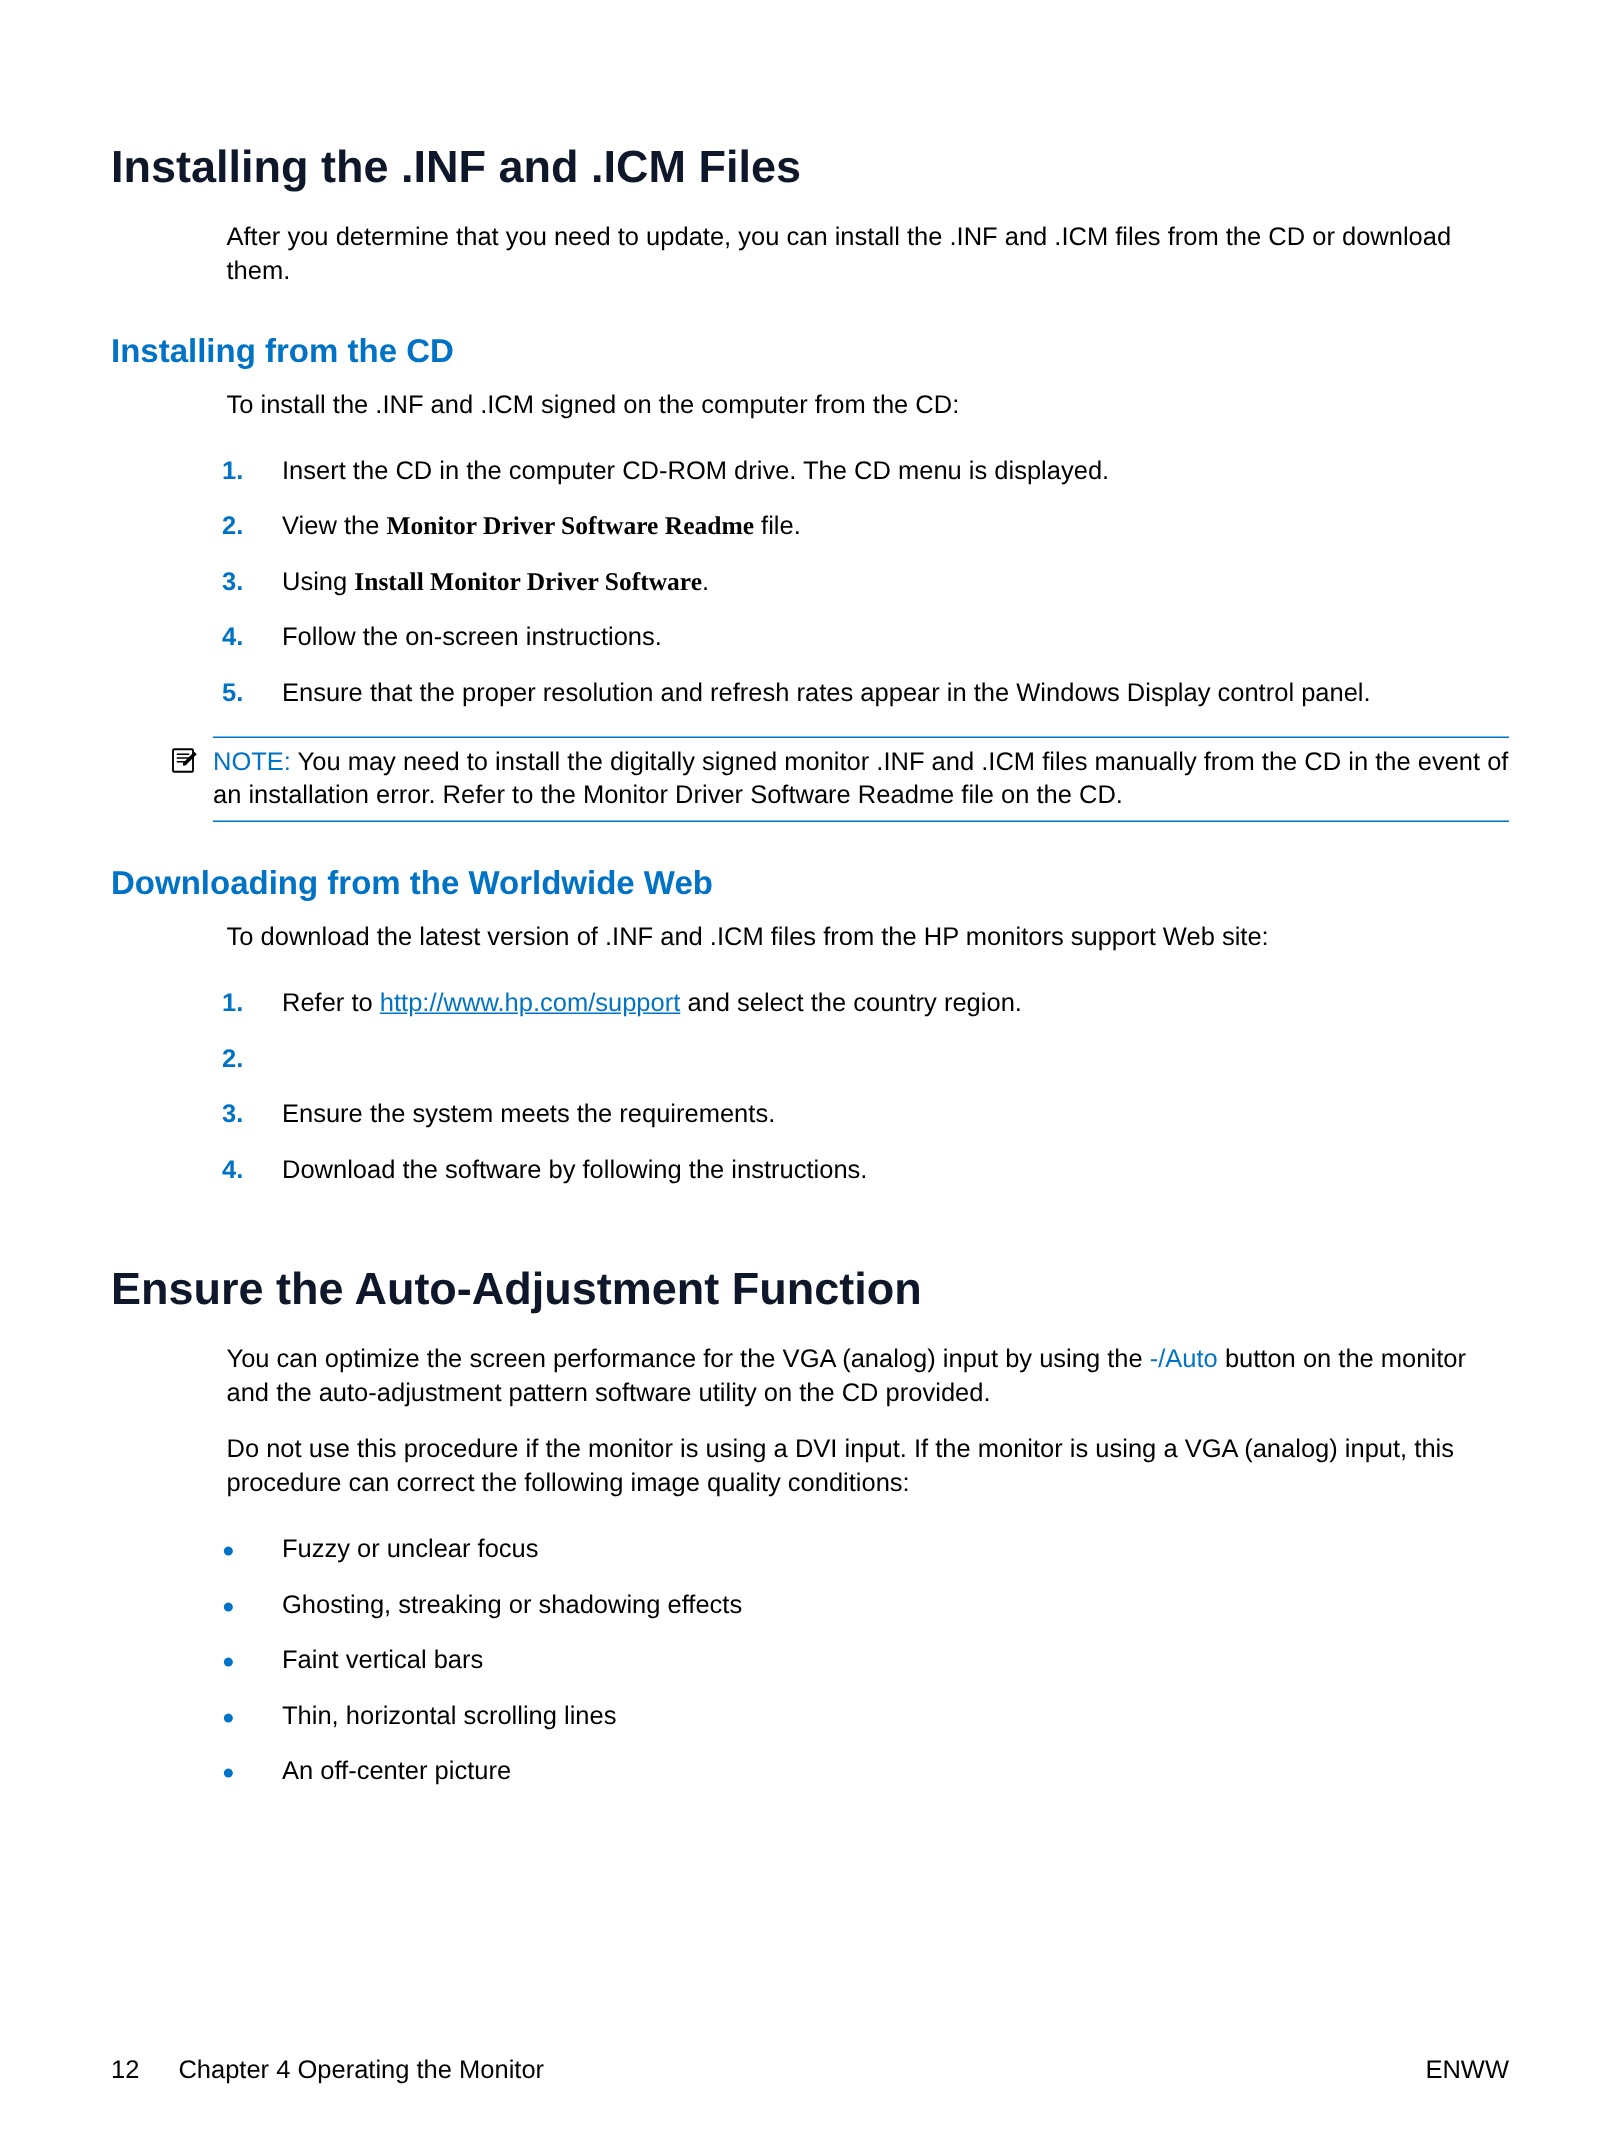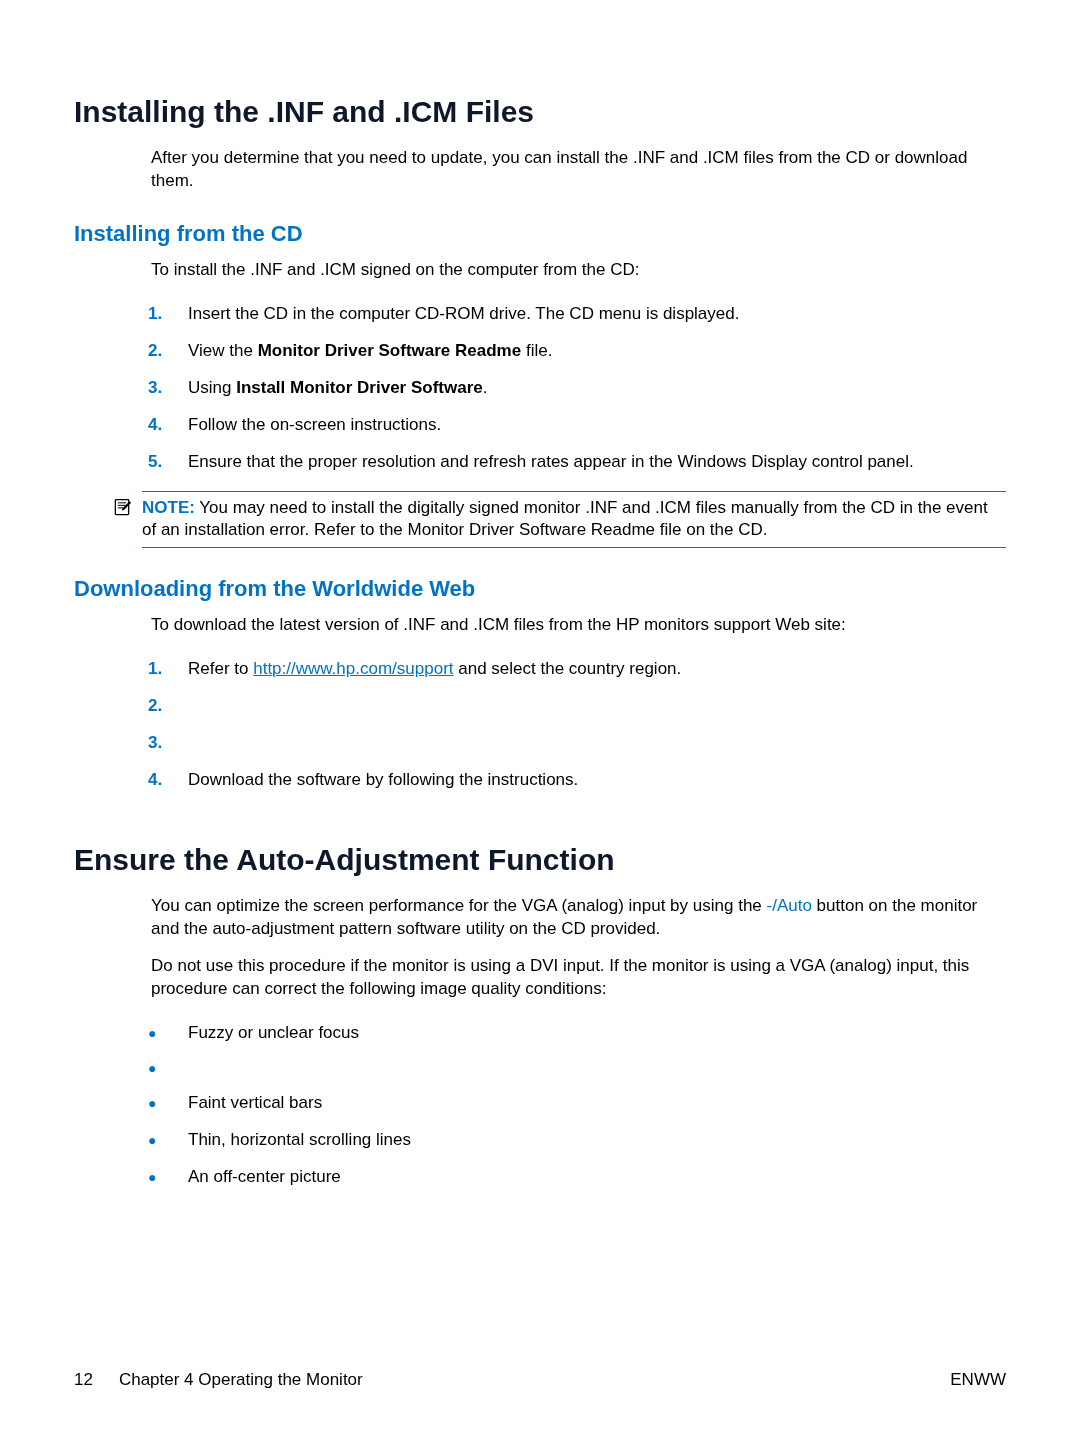--- a/index.html
+++ b/index.html
@@ -60,21 +60,21 @@
       padding: 7px 0;
       display: flex;
       align-items: baseline;
     }
     .ul-bullet {
       color: #0073c6;
       width: 40px;
       flex-shrink: 0;
       font-size: 14px;
     }
-    .bold { font-weight: bold; }
+    .bold { font-weight: bold; font-family: Liberation Serif, serif; }
     .link {
       color: #0073c6;
       text-decoration: underline;
     }
     .note-block {
       margin-left: 38px;
       margin-top: 10px;
       margin-bottom: 10px;
       display: flex;
       align-items: flex-start;
@@ -89,21 +89,21 @@
     .note-content {
       border-top: 1px solid #0073c6;
       border-bottom: 1px solid #0073c6;
       padding: 5px 0;
       font-size: 17px;
       line-height: 1.35;
       flex: 1;
     }
     .note-label {
       color: #0073c6;
-      font-weight: bold;
+      font-weight: normal;
     }
     .inline-blue { color: #0073c6; }
     .footer {
       position: absolute;
       bottom: 47px;
       left: 74px;
       right: 74px;
       display: flex;
       justify-content: space-between;
       font-size: 17px;
@@ -168,40 +168,42 @@
     <span class="ol-num">1.</span>
     <span>
       <span>Refer to </span><a class="link">http://www.hp.com/support</a><span> and select the country region.</span>
     </span>
   </li>
   <li>
     <span class="ol-num">2.</span>
   </li>
   <li>
     <span class="ol-num">3.</span>
+    <span>Ensure the system meets the requirements.</span>
   </li>
   <li>
     <span class="ol-num">4.</span>
     <span>Download the software by following the instructions.</span>
   </li>
 </ol>
 
 <h1 class="section-gap">Ensure the Auto-Adjustment Function</h1>
 <p class="body-para">
   <span>You can optimize the screen performance for the VGA (analog) input by using the </span><span class="inline-blue">-/Auto</span><span> button on the monitor and the auto-adjustment pattern software utility on the CD provided.</span>
 </p>
 <p class="body-para">Do not use this procedure if the monitor is using a DVI input. If the monitor is using a VGA (analog) input, this procedure can correct the following image quality conditions:</p>
 
 <ul class="ul-list">
   <li>
     <span class="ul-bullet">●</span>
     <span>Fuzzy or unclear focus</span>
   </li>
   <li>
     <span class="ul-bullet">●</span>
+    <span>Ghosting, streaking or shadowing effects</span>
   </li>
   <li>
     <span class="ul-bullet">●</span>
     <span>Faint vertical bars</span>
   </li>
   <li>
     <span class="ul-bullet">●</span>
     <span>Thin, horizontal scrolling lines</span>
   </li>
   <li>

